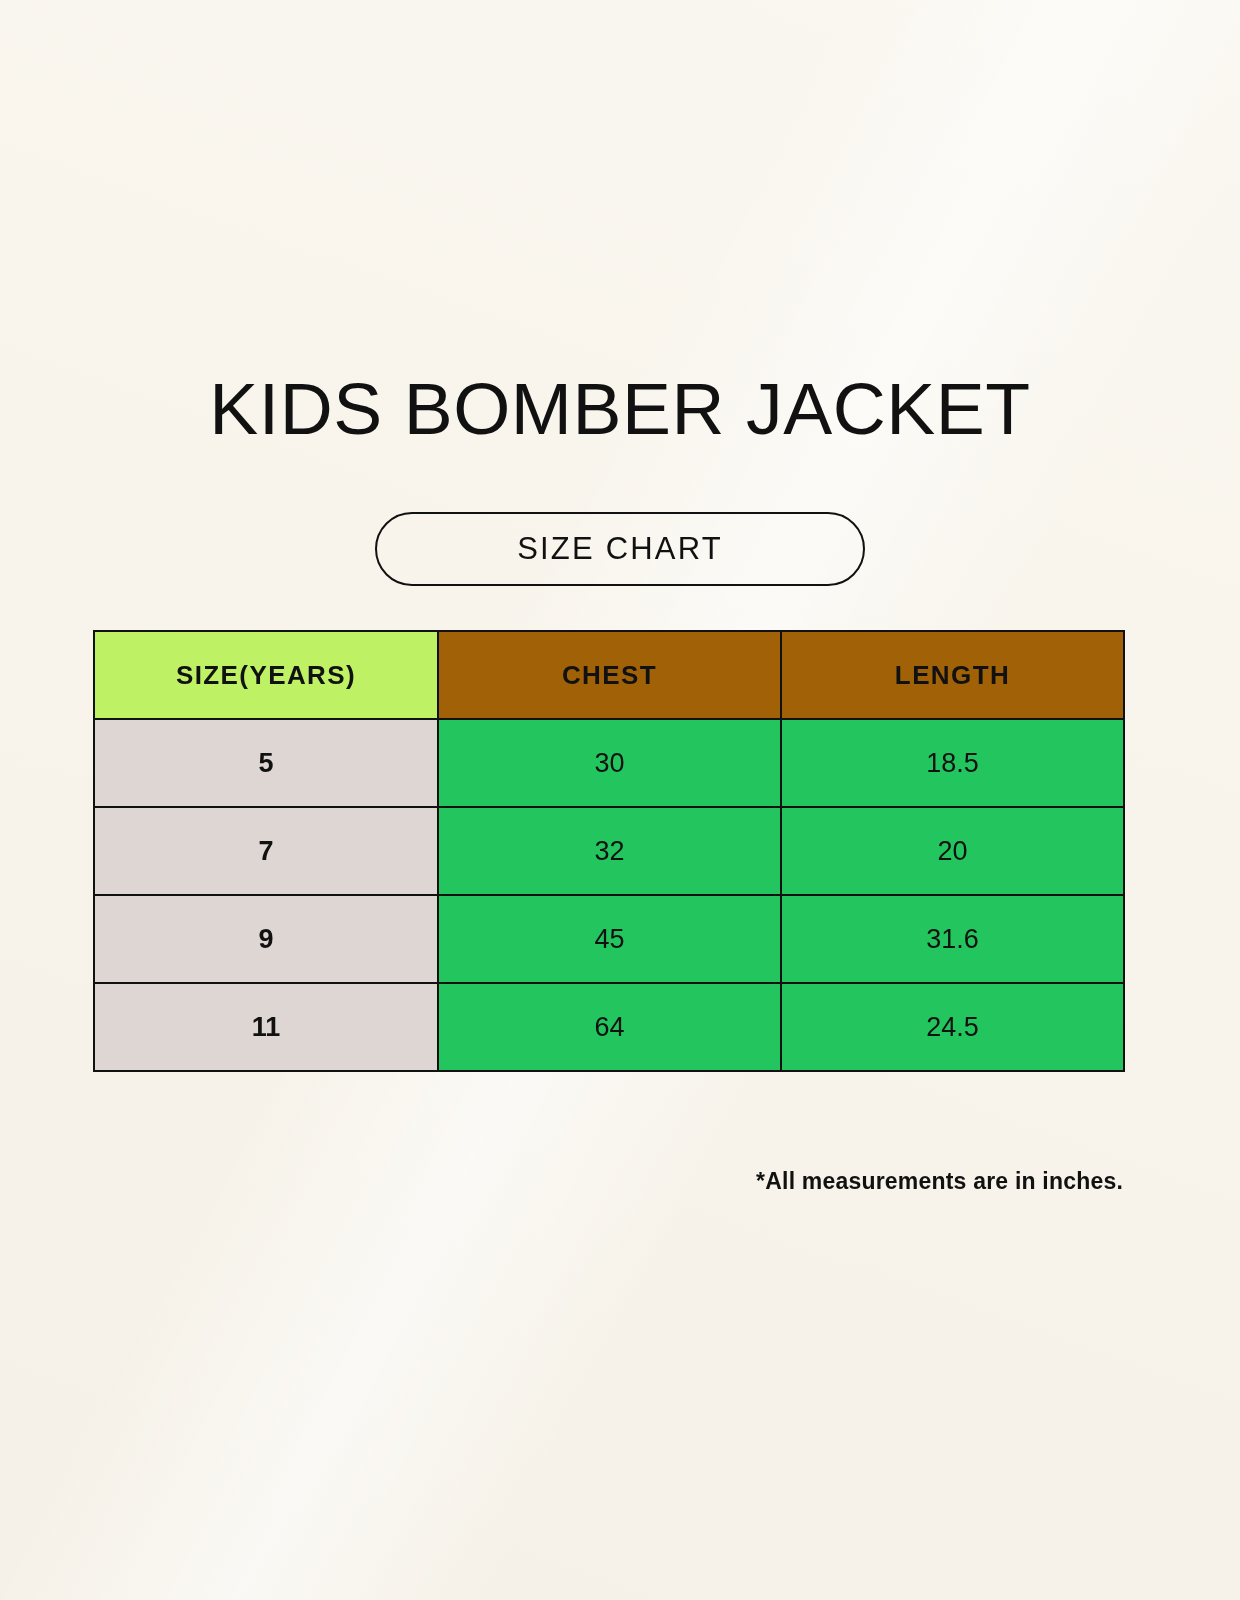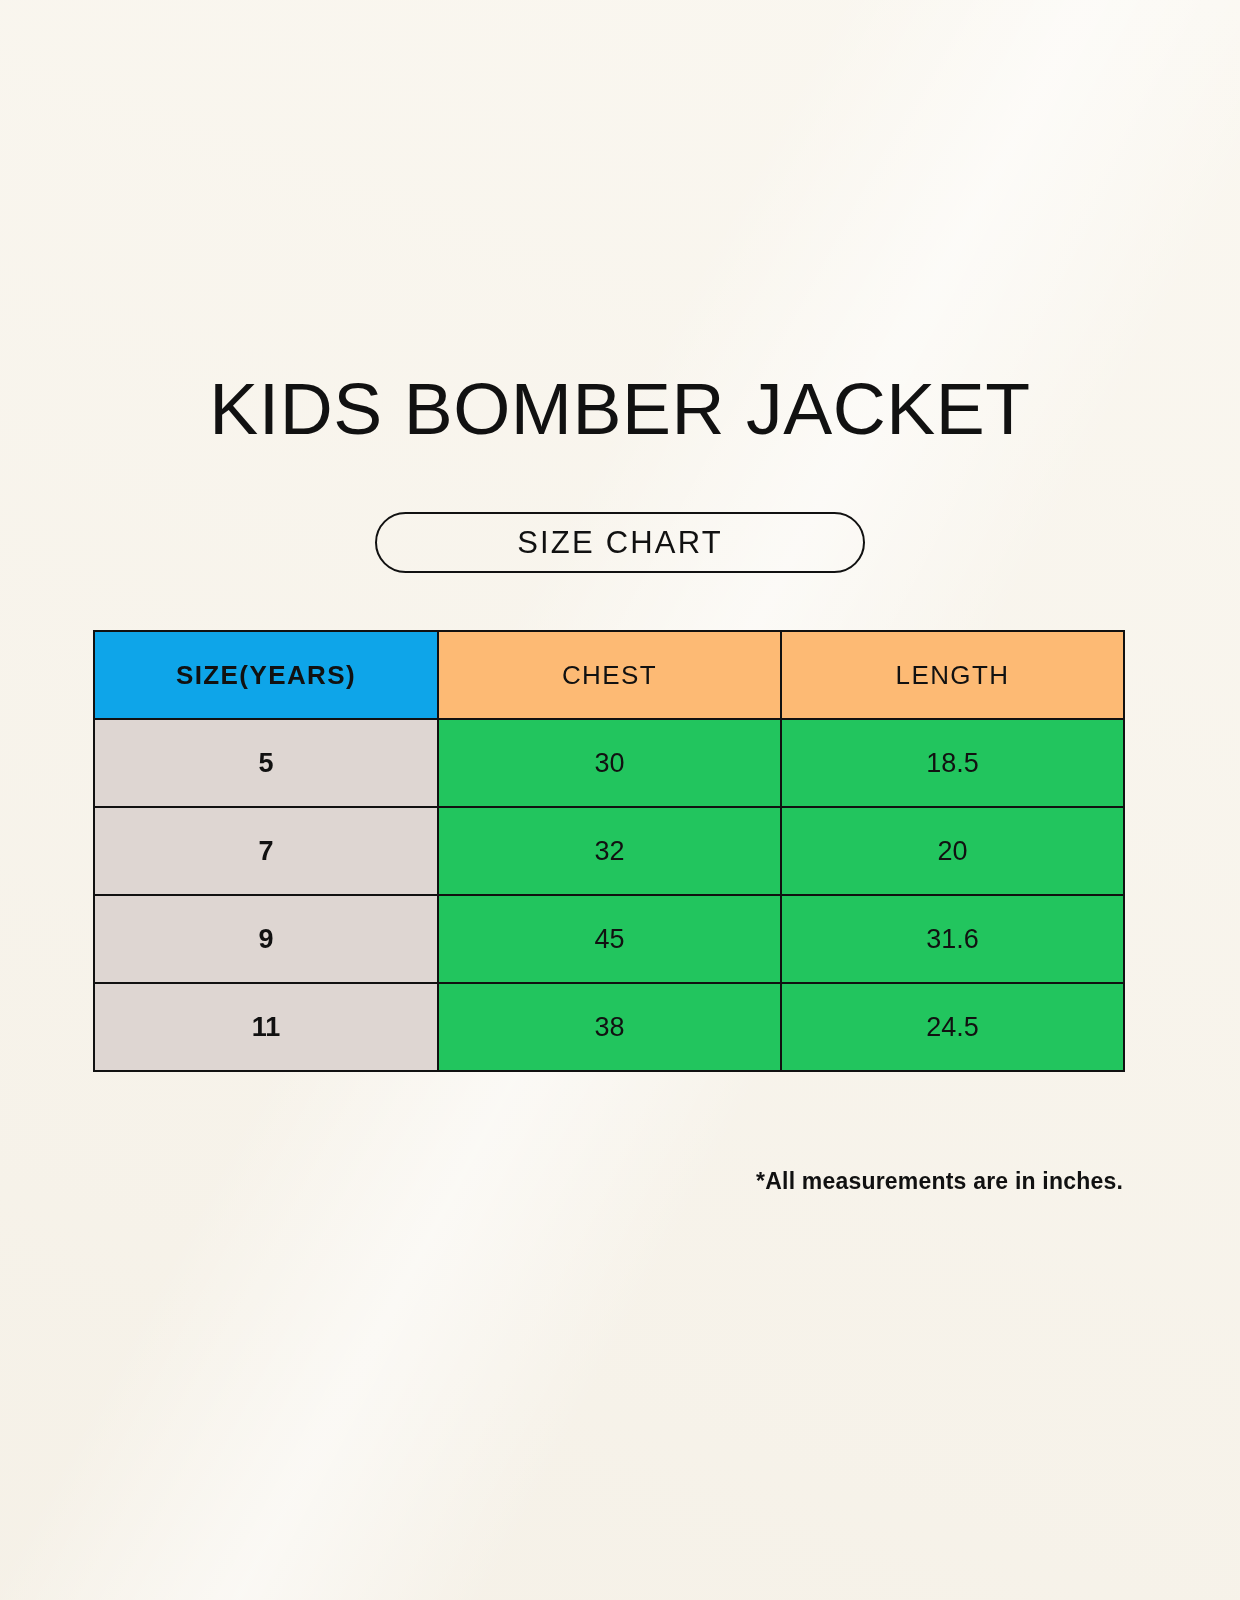--- a/index.html
+++ b/index.html
@@ -55,21 +55,21 @@
     transform: scaleX(1.02);
   }
 
   
   .pill {
     position: absolute;
     top: 512px;
     left: 50%;
     transform: translateX(-50%);
     width: 490px;
-    height: 61px;
+    height: 74px;
     border: 2.5px solid #111111;
     border-radius: 37px;
     display: flex;
     align-items: center;
     justify-content: center;
     background: transparent;
   }
   .pill-label {
     font-size: 31px;
     font-weight: 400;
@@ -97,29 +97,29 @@
 
   table.size-table th,
   table.size-table td {
     border: 2.5px solid #111111;
     height: 88px;
     text-align: center;
     vertical-align: middle;
   }
 
   th.head-size {
-    background: #0ea5e9;
+    background: #bef264;
     font-size: 26px;
     font-weight: 700;
     letter-spacing: 1.4px;
   }
   th.head-measure {
-    background: #fdba74;
+    background: #a16207;
     font-size: 26px;
-    font-weight: 400;
+    font-weight: 700;
     letter-spacing: 1.4px;
   }
 
   td.cell-size {
     background: #ded6d2;
     font-size: 27px;
     font-weight: 700;
   }
   td.cell-measure {
     background: #22c55e;
@@ -177,21 +177,21 @@
           <td class="cell-measure">32</td>
           <td class="cell-measure">20</td>
         </tr>
         <tr>
           <td class="cell-size">9</td>
           <td class="cell-measure">45</td>
           <td class="cell-measure">31.6</td>
         </tr>
         <tr>
           <td class="cell-size">11</td>
-          <td class="cell-measure">38</td>
+          <td class="cell-measure">64</td>
           <td class="cell-measure">24.5</td>
         </tr>
       </tbody>
     </table>
   </div>
 
   <div class="footnote">*All measurements are in inches.</div>
 
 </div>
 

